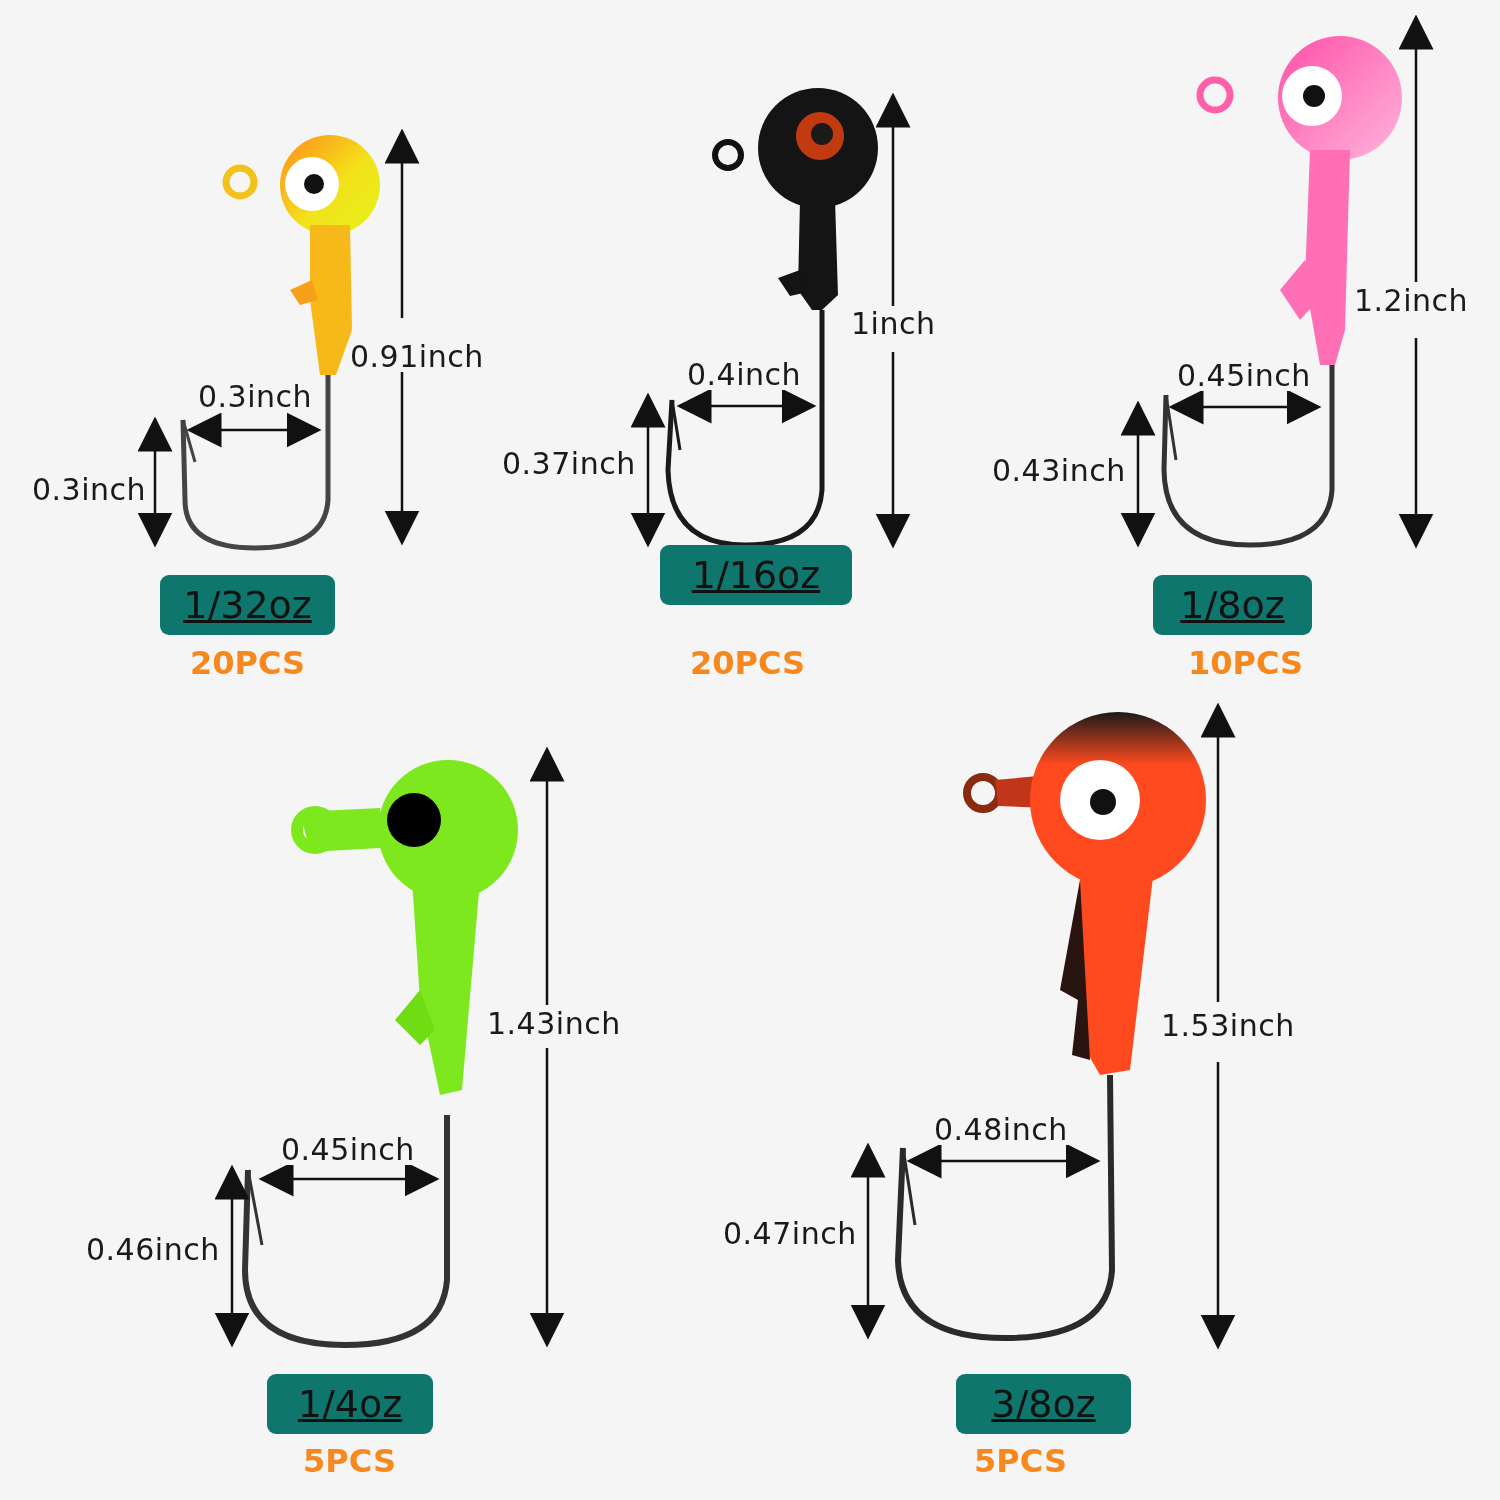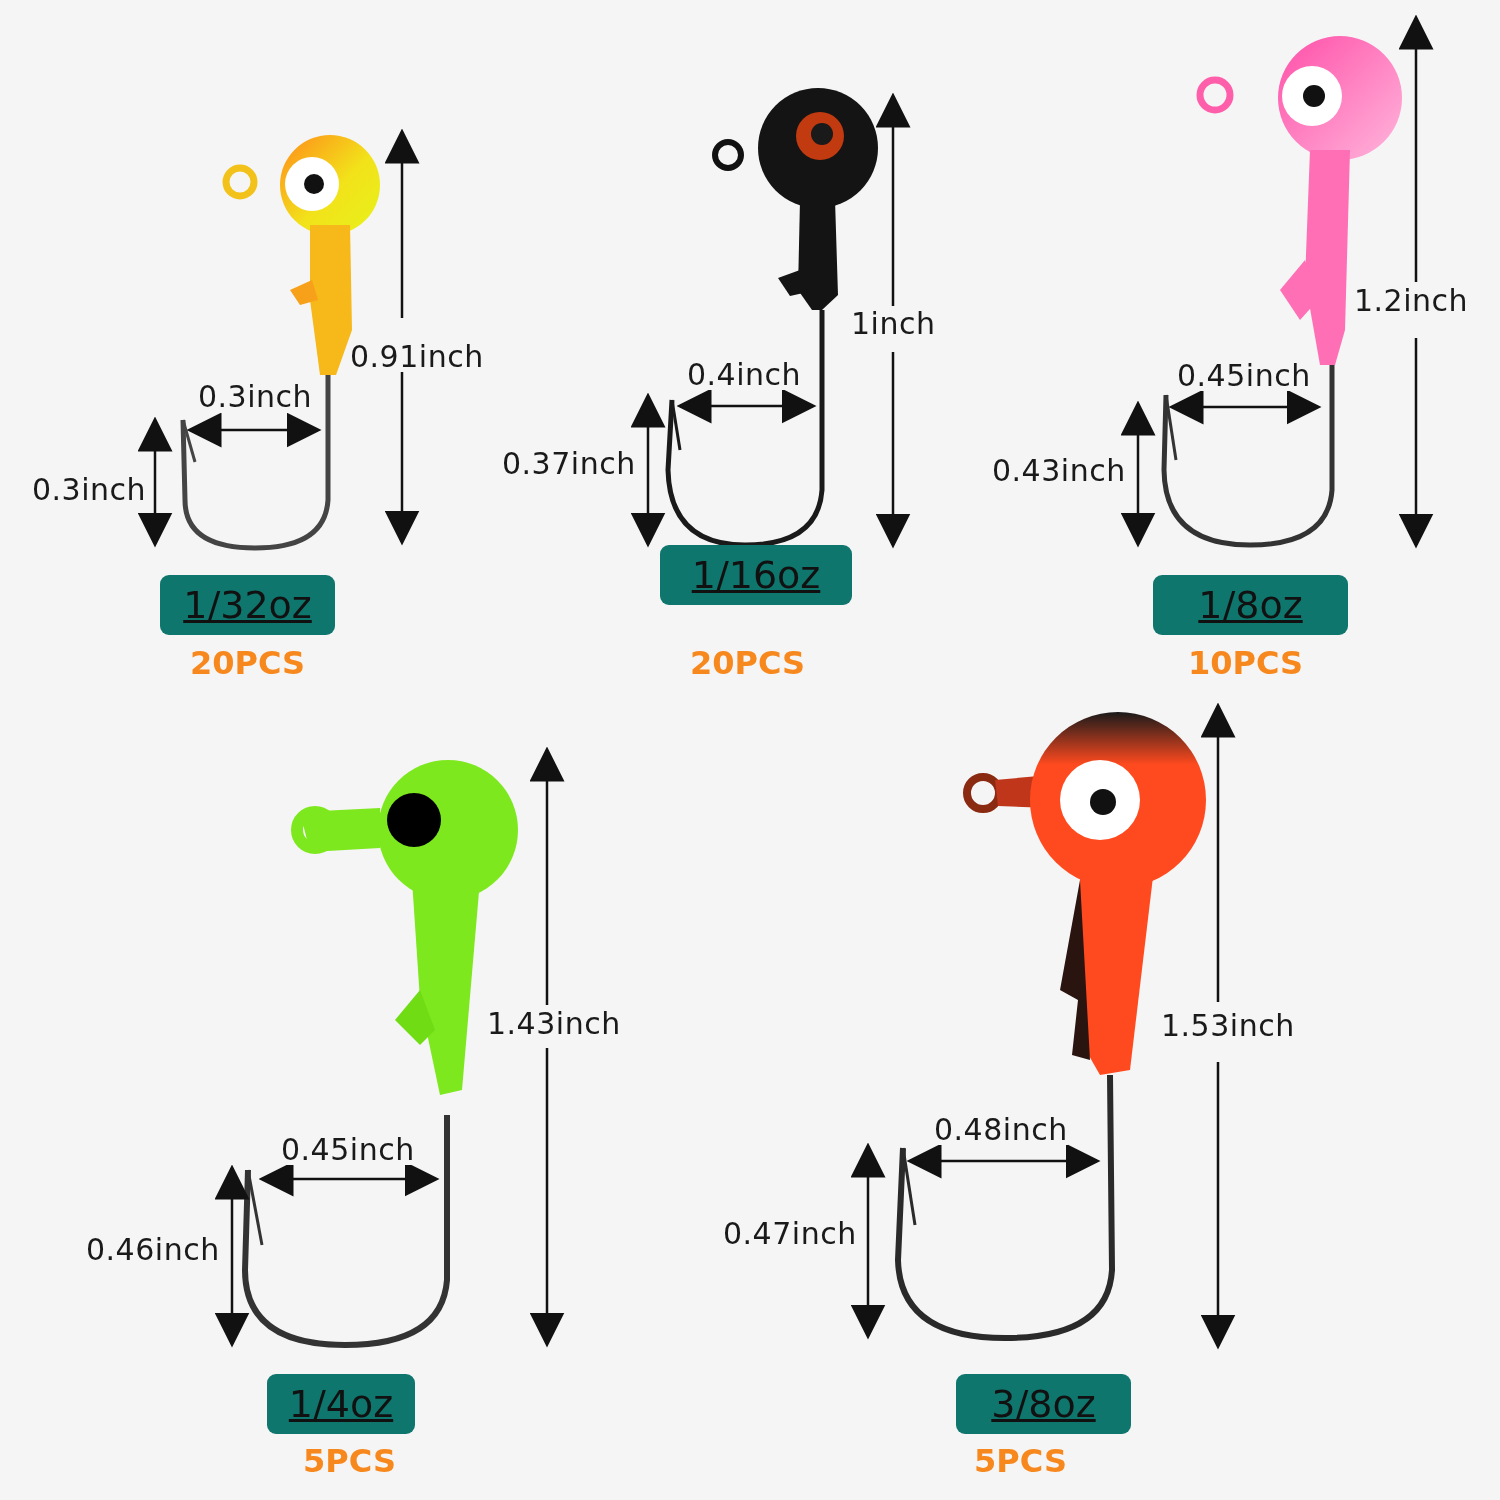--- a/index.html
+++ b/index.html
@@ -135,26 +135,26 @@
 
 <div class="label" style="left:851px;top:309px;">1inch</div>
 <div class="label" style="left:687px;top:360px;text-align:right;">0.4inch</div>
 <div class="label" style="left:502px;top:449px;">0.37inch</div>
 <div class="badge" style="left:660px;top:545px;width:192px;">1/16oz</div>
 <div class="pcs" style="left:660px;top:647px;width:175px;">20PCS</div>
 
 <div class="label" style="left:1354px;top:286px;">1.2inch</div>
 <div class="label" style="left:1177px;top:361px;">0.45inch</div>
 <div class="label" style="left:992px;top:456px;">0.43inch</div>
-<div class="badge" style="left:1153px;top:575px;width:195px;">1/8oz</div>
+<div class="badge" style="left:1153px;top:575px;width:159px;">1/8oz</div>
 <div class="pcs" style="left:1158px;top:647px;width:175px;">10PCS</div>
 
 <div class="label" style="left:487px;top:1009px;">1.43inch</div>
 <div class="label" style="left:281px;top:1135px;">0.45inch</div>
 <div class="label" style="left:86px;top:1235px;">0.46inch</div>
-<div class="badge" style="left:267px;top:1374px;width:148px;">1/4oz</div>
+<div class="badge" style="left:267px;top:1374px;width:166px;">1/4oz</div>
 <div class="pcs" style="left:262px;top:1445px;width:175px;">5PCS</div>
 
 <div class="label" style="left:1161px;top:1011px;">1.53inch</div>
 <div class="label" style="left:934px;top:1115px;">0.48inch</div>
 <div class="label" style="left:723px;top:1219px;">0.47inch</div>
 <div class="badge" style="left:936px;top:1374px;width:175px;margin-left:20px;">3/8oz</div>
 <div class="pcs" style="left:933px;top:1445px;width:175px;">5PCS</div>
 
 </body></html>

